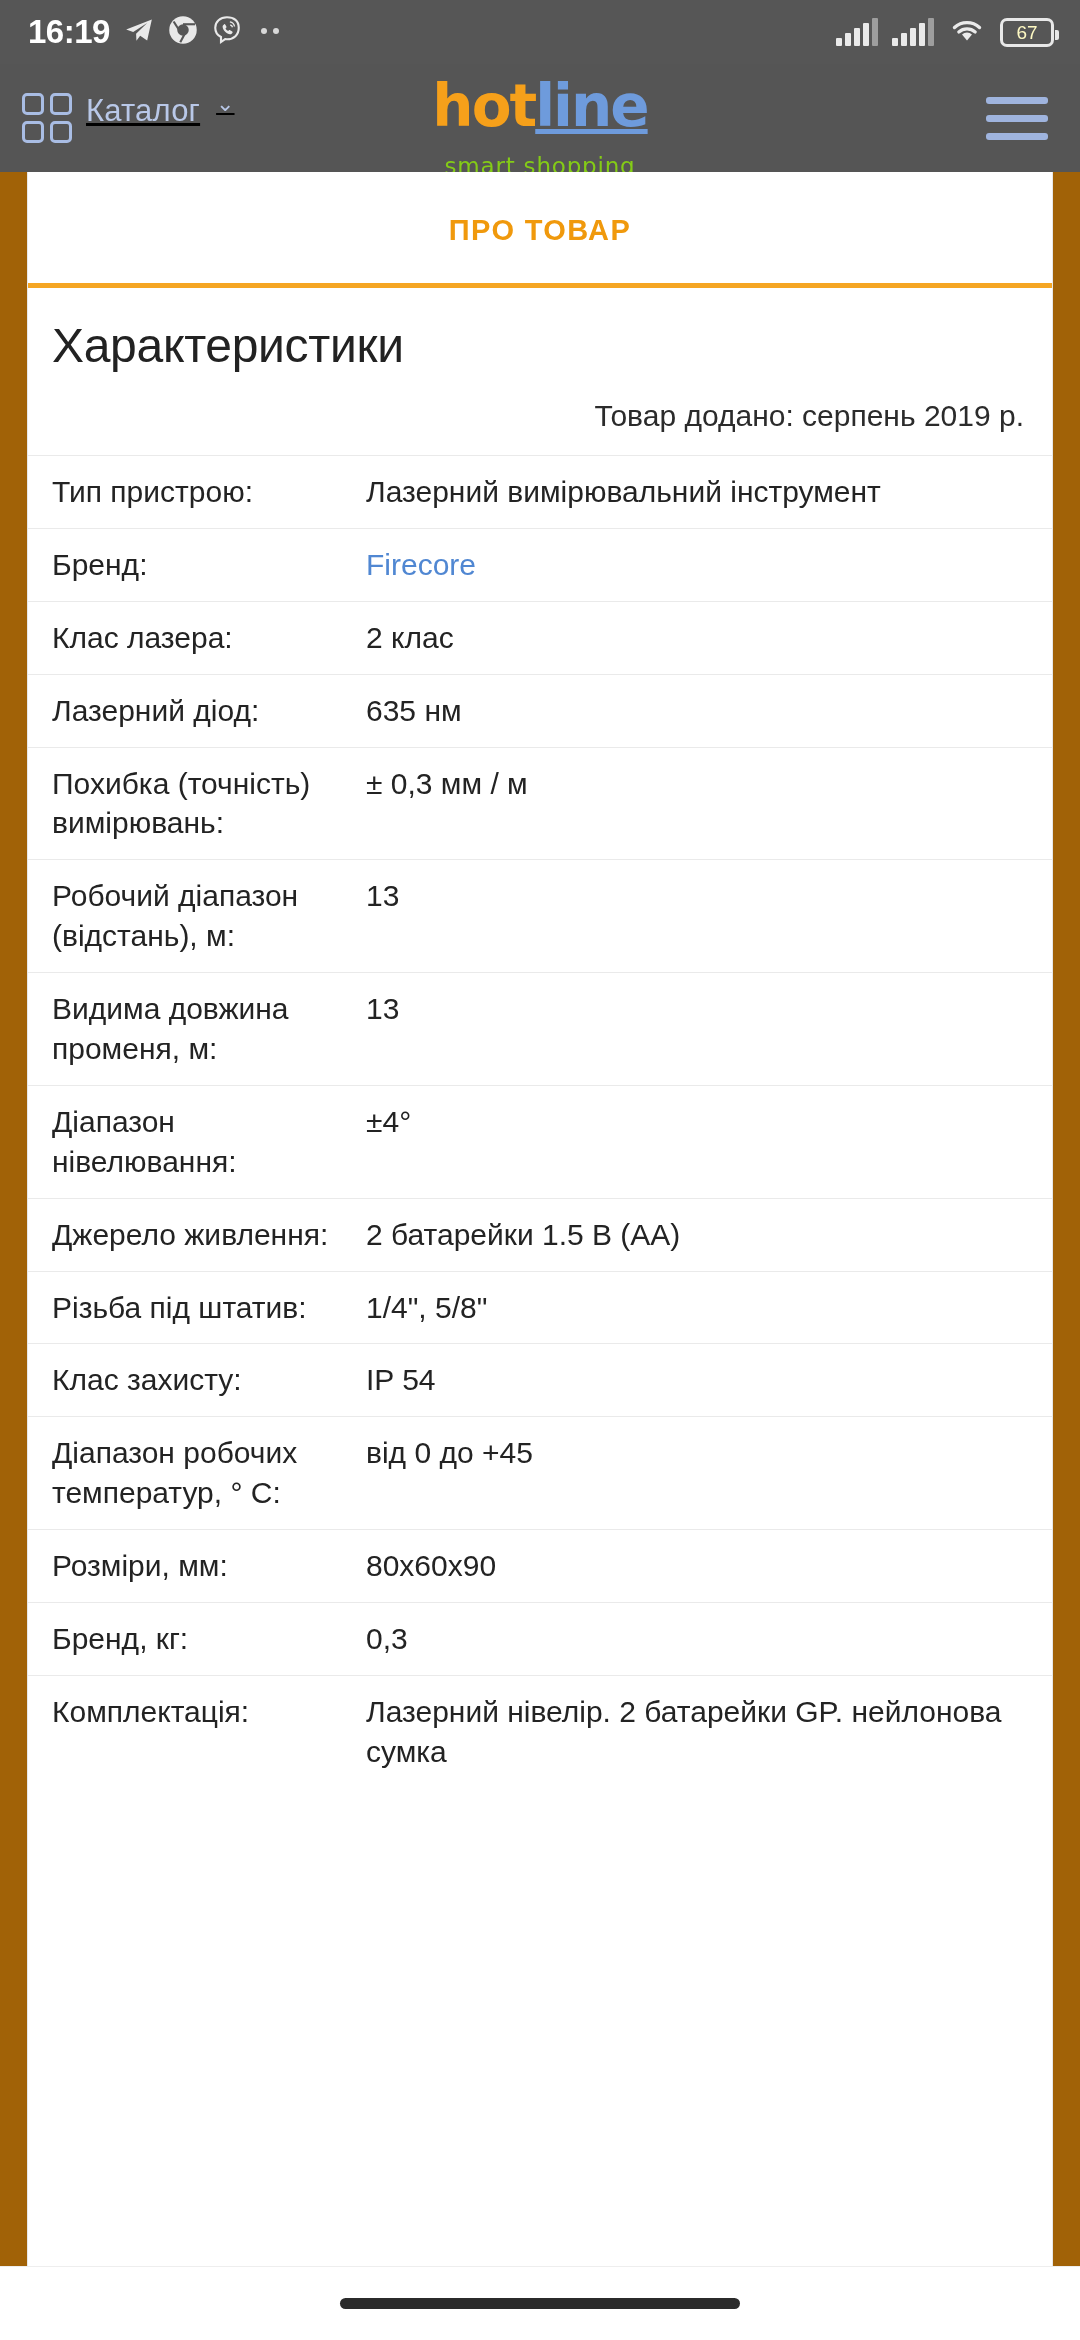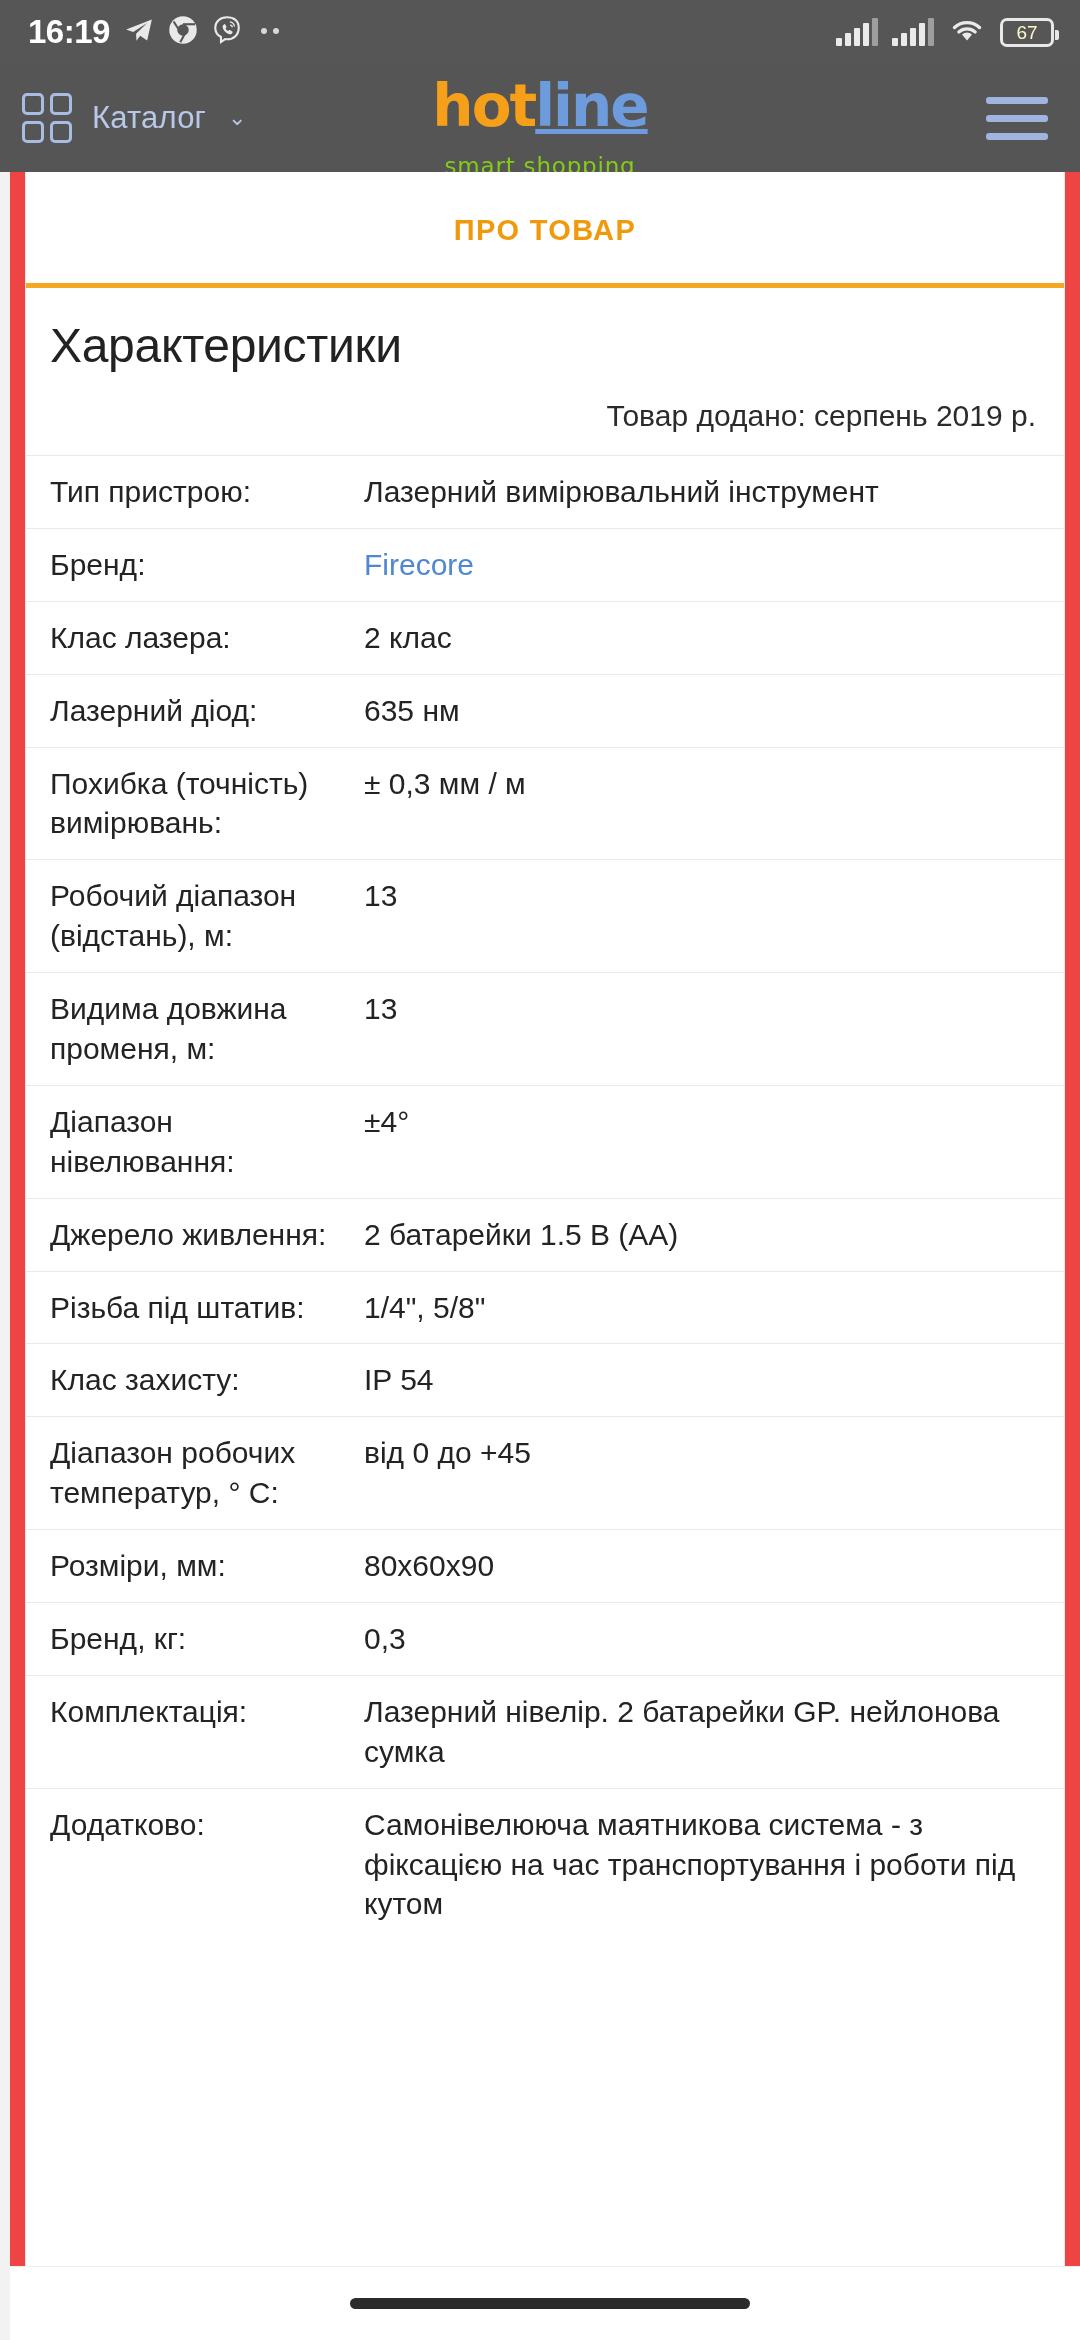--- a/index.html
+++ b/index.html
@@ -97,22 +97,23 @@
     background: #555555;
     display: flex;
     align-items: center;
     justify-content: space-between;
     padding: 0 32px 0 22px;
     position: relative;
   }
 
   .catalog-btn {
     display: flex;
-    align-items: center;
-    gap: 20px;
+    align-items: flex-start;
+    gap: 14px;
+    text-decoration: underline;
   }
   .grid-icon {
     display: grid;
     grid-template-columns: 22px 22px;
     grid-template-rows: 22px 22px;
     gap: 6px;
   }
   .grid-icon span {
     display: block;
     border: 3px solid #a9bde4;
@@ -164,25 +165,24 @@
   }
   .hamburger i {
     display: block;
     height: 7px;
     background: #9fb4de;
     border-radius: 3px;
   }
 
   
   .page {
-    background: #ef4444;
+    background: #a16207;
     height: calc(2340px - 64px - 108px);
-    padding: 0 15px;
+    padding: 0 27px;
     position: relative;
-    margin-left: 10px;
   }
 
   .card {
     background: #ffffff;
     min-height: 100%;
     border-left: 1px solid #e8e8e8;
     border-right: 1px solid #e8e8e8;
   }
 
   .tabs {
@@ -408,24 +408,20 @@
             <td class="spec-value">80x60x90</td>
           </tr>
           <tr>
             <td class="spec-label">Бренд, кг:</td>
             <td class="spec-value">0,3</td>
           </tr>
           <tr>
             <td class="spec-label">Комплектація:</td>
             <td class="spec-value">Лазерний нівелір. 2 батарейки GP. нейлонова сумка</td>
           </tr>
-          <tr>
-            <td class="spec-label">Додатково:</td>
-            <td class="spec-value">Самонівелююча маятникова система - з фіксацією на час транспортування і роботи під кутом</td>
-          </tr>
         </tbody>
     </table>
 
   </div>
 
   <div class="nav-bar">
     <div class="nav-pill"></div>
   </div>
 </div>
 

